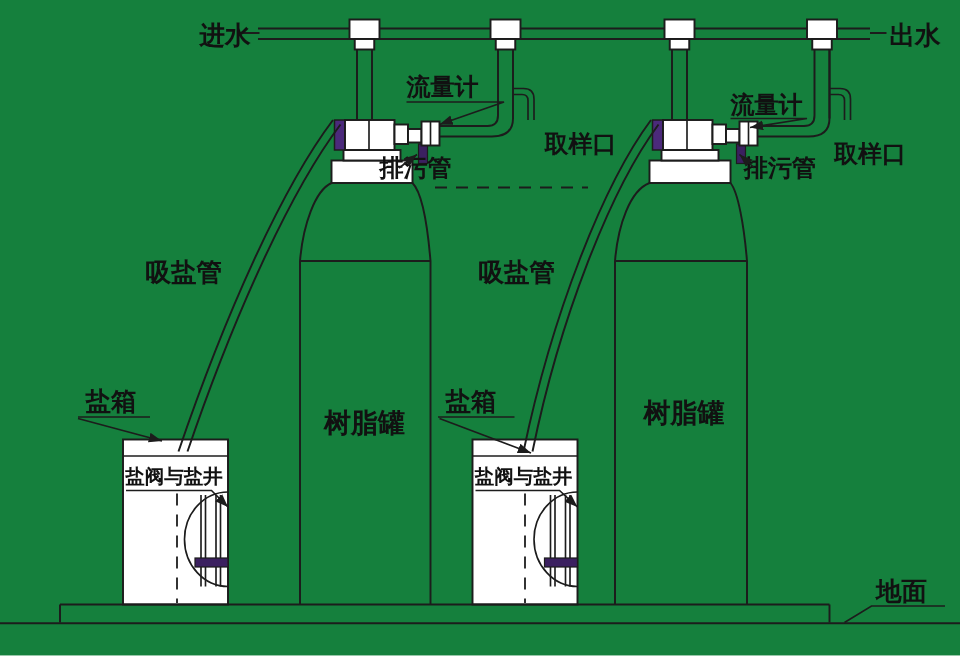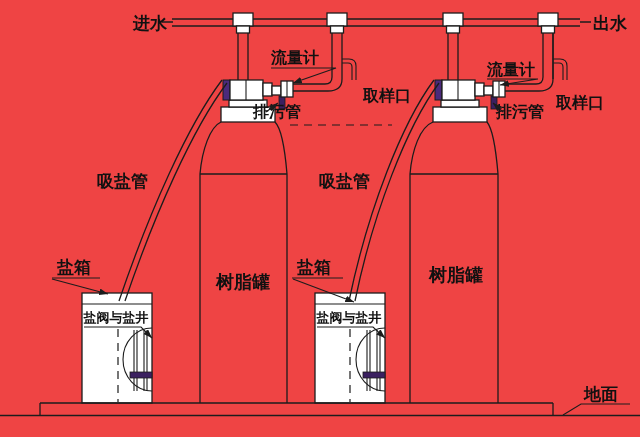--- a/index.html
+++ b/index.html
@@ -1,16 +1,16 @@
 <!DOCTYPE html>
 <html><head>
 <meta charset="utf-8">
 <style>
   html,body{margin:0;padding:0;background:#fff;}
-  .stage{position:relative;width:640px;height:437px;background:#ef4444;overflow:hidden;
+  .stage{position:relative;width:640px;height:437px;background:#15803d;overflow:hidden;
          font-family:"DejaVu Sans",sans-serif;}
   svg{display:block;}
   svg text{font-family:"DejaVu Sans",sans-serif;font-weight:bold;fill:#111;}
   .t13{font-size:13px}.t16{font-size:16px}.t17{font-size:17px}.t18{font-size:18px}
   .ln{stroke:#1c1c1c;stroke-width:1.3;fill:none;}
   .thin{stroke:#1c1c1c;stroke-width:1.1;fill:none;}
   .wf{fill:#ffffff;stroke:#1c1c1c;stroke-width:1.3;}
   .purple{fill:#4b2a7b;stroke:#1c1c1c;stroke-width:1;}
   .drainbar{fill:#3b2060;stroke:#1c1c1c;stroke-width:.8;}
   .dash{stroke:#1c1c1c;stroke-width:1.2;fill:none;stroke-dasharray:8 6;}

